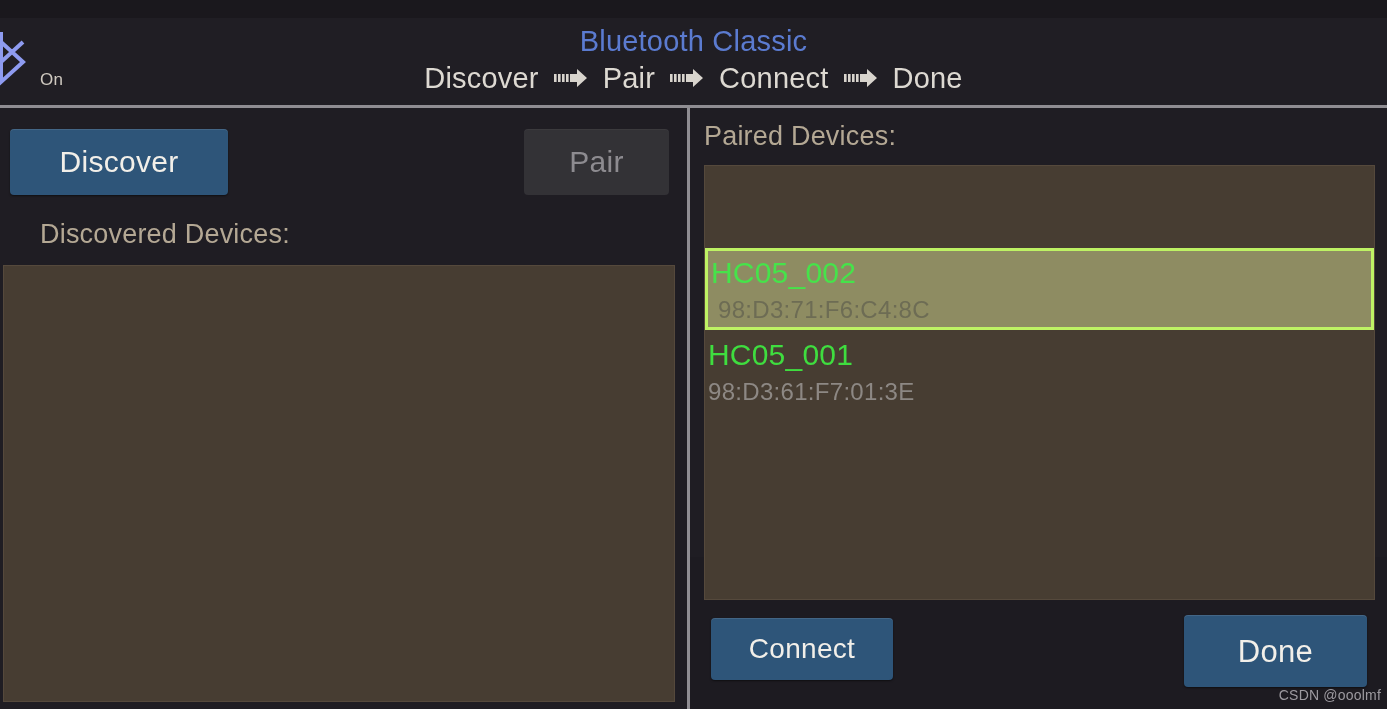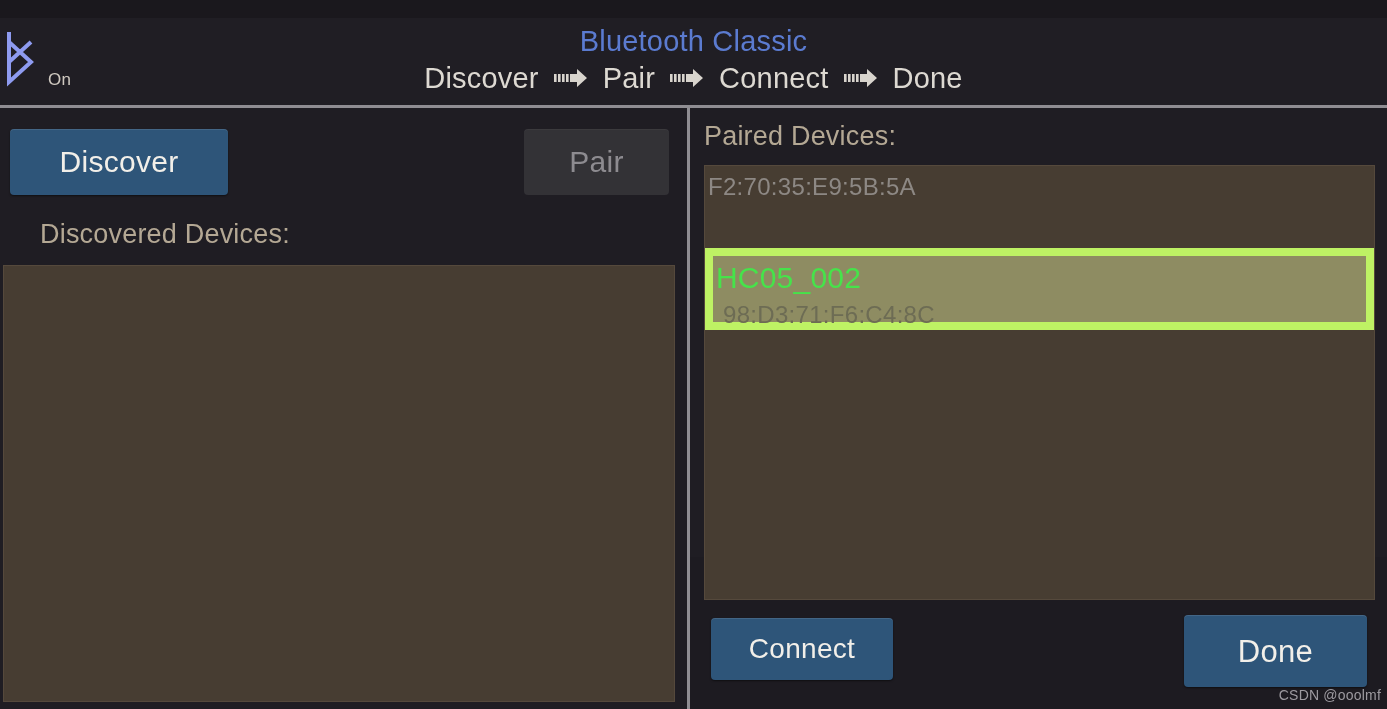--- a/index.html
+++ b/index.html
@@ -28,21 +28,21 @@
 
   
   .header {
     position: absolute;
     left: 0; top: 18px;
     width: 1387px; height: 87px;
     background: #201e24;
   }
   .bt-status {
     position: absolute;
-    left: 8px; top: 4px;
+    left: 0; top: 4px;
     width: 90px; height: 80px;
   }
   .bt-icon {
     position: absolute;
     left: -9px; top: 0;
     width: 50px; height: 70px;
   }
   .bt-label {
     position: absolute;
     left: 40px; top: 48px;
@@ -168,21 +168,21 @@
   
   .device-row {
     position: relative;
     box-sizing: border-box;
     height: 82px;
     padding: 4px 0 0 3px;
     cursor: pointer;
   }
   .device-row.selected {
     background: #8e8c62;
-    border: 8px solid #bef264;
+    border: 3px solid #bef264;
     padding: 1px 0 0 0;
   }
   .device-row.selected .device-name { margin-left: 3px; }
   .device-row.selected .device-mac  { margin-left: 10px; }
   .device-name {
     font-size: 30px;
     color: #3fdd3f;
     line-height: 41px;
     letter-spacing: .2px;
     white-space: nowrap;
@@ -291,28 +291,31 @@
     <div class="listbox" id="discovered-list"></div>
   </div>
 
   <div class="panel-right">
 
     <div class="section-label" id="paired-label">Paired Devices:</div>
 
     <div class="listbox" id="paired-list">
 
       <div class="device-row">
-        <div class="device-mac">F2:70:35:E9:5B:5A</div>
       </div>
 
       <div class="device-row selected">
         <div class="device-name">HC05_002</div>
         <div class="device-mac">98:D3:71:F6:C4:8C</div>
       </div>
 
+      <div class="device-row">
+        <div class="device-name">HC05_001</div>
+        <div class="device-mac">98:D3:61:F7:01:3E</div>
+      </div>
     </div>
 
     <button id="connect-btn" class="btn btn-primary">Connect</button>
 
     <button id="done-btn" class="btn btn-primary">Done</button>
   </div>
 
   <div class="watermark">CSDN @ooolmf</div>
 </div>
 

